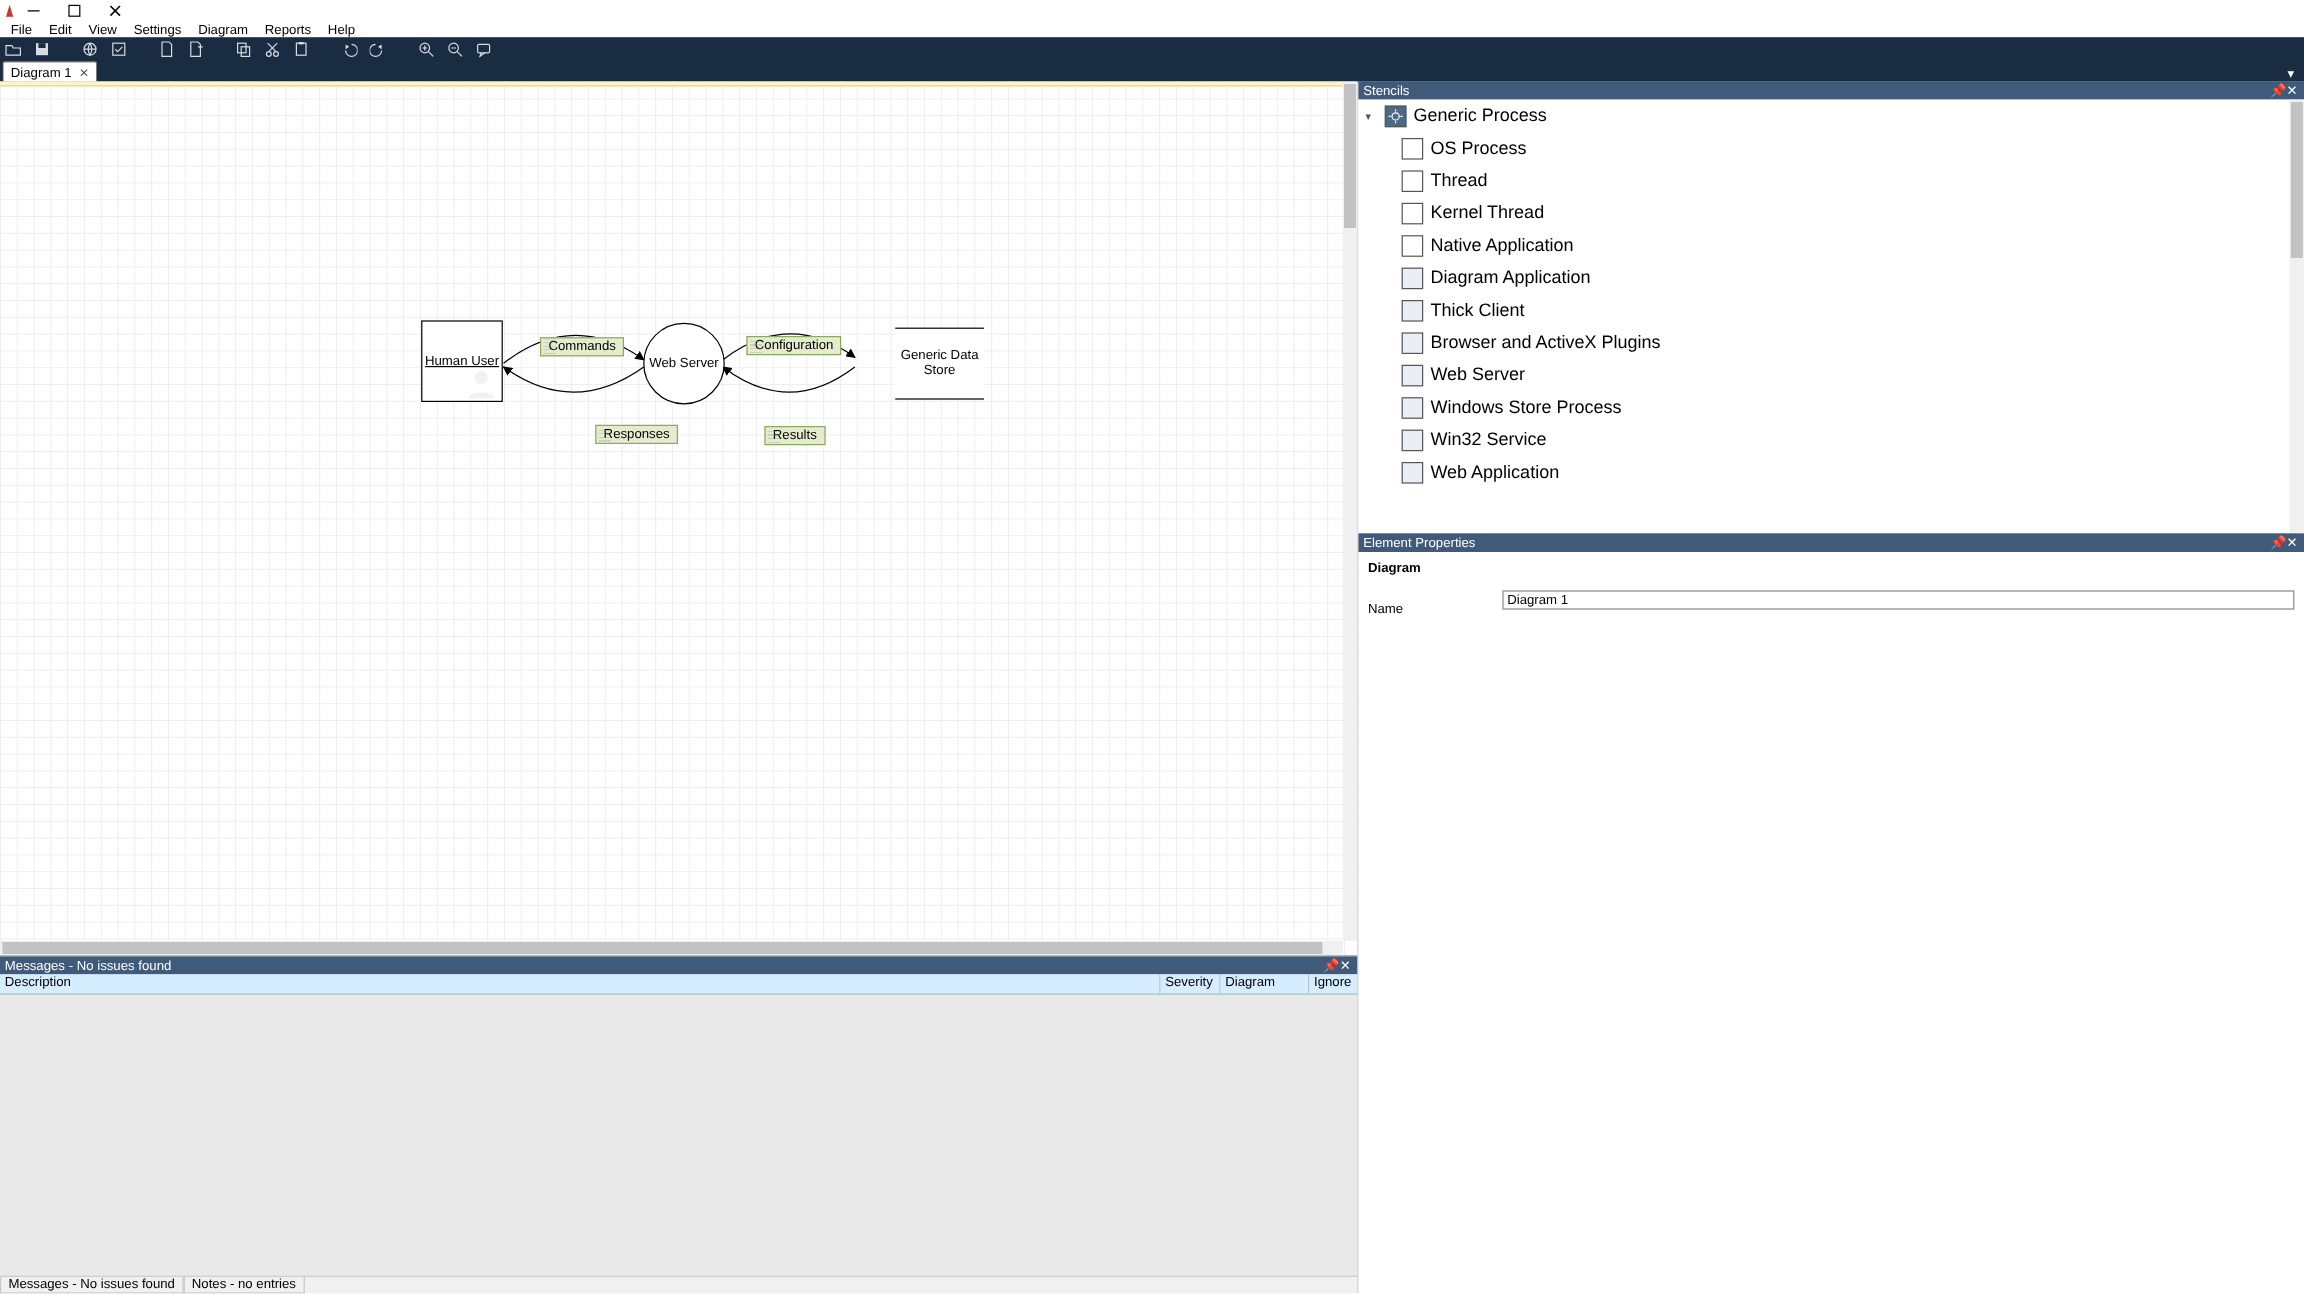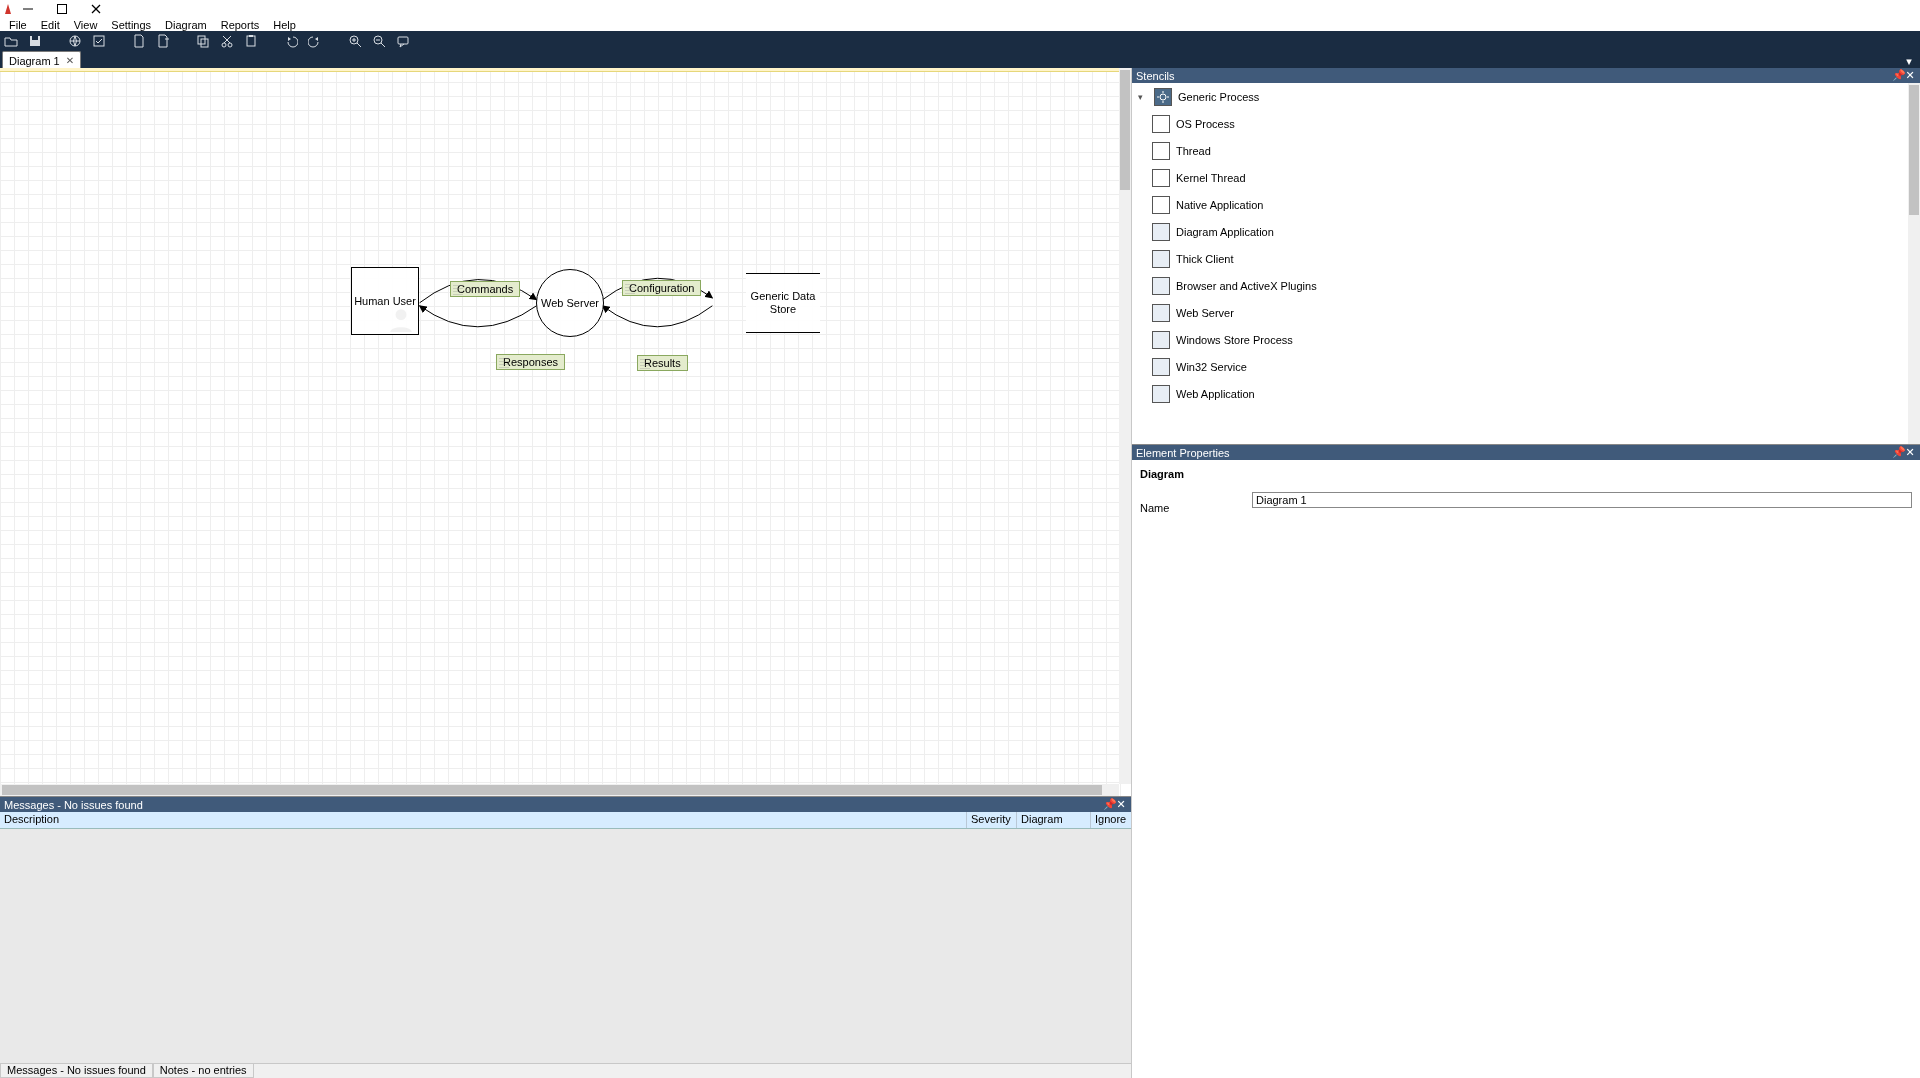--- a/index.html
+++ b/index.html
@@ -31,21 +31,21 @@
 .canvas-grid { position:absolute; inset:0; 
   background-image: linear-gradient(#eee 1px, transparent 1px), linear-gradient(90deg, #eee 1px, transparent 1px);
   background-size: 14px 14px; }
 .canvas-top-strip { position:absolute; top:0; left:0; right:12px; height:4px; background:#fff4c9; border-bottom:1px solid #e6d77a; }
 .canvas-vscroll { position:absolute; top:0; right:0; width:12px; bottom:12px; background:#f0f0f0; }
 .canvas-vscroll .thumb { position:absolute; left:1px; right:1px; top:2px; height:120px; background:#c2c2c2; }
 .canvas-hscroll { position:absolute; left:0; right:12px; bottom:0; height:12px; background:#f0f0f0; }
 .canvas-hscroll .thumb { position:absolute; top:1px; bottom:1px; left:2px; width:1100px; background:#c2c2c2; }
 
 .node { position:absolute; font-size:11px; text-align:center; display:flex; align-items:center; justify-content:center; }
-.node-rect { border:1px solid #000; background:rgba(255,255,255,.9); }
+.node-rect { border:1px solid #000; background:rgba(255,255,255,.9);text-decoration:underline; }
 .node-rect .ghost-icon { position:absolute; right:4px; bottom:2px; opacity:.25; }
 .node-circle { border:1px solid #000; border-radius:50%; background:rgba(255,255,255,.9); }
 .node-datastore { border-top:1px solid #000; border-bottom:1px solid #000; background:rgba(255,255,255,.9); padding:0 4px; line-height:1.2;margin-left:34px; }
 .flow-label { position:absolute; border:1px solid #8aa85f; background:#e4eccd; padding:1px 6px; font-size:11px; }
 .flow-label .ghost { position:absolute; left:2px; top:1px; bottom:1px; width:10px; opacity:.3; background:
   repeating-linear-gradient(0deg,#888 0 1px,transparent 1px 3px);}
 .diagram-svg { position:absolute; inset:0; pointer-events:none; }
 
 .messages-panel { height: 267px; display:flex; flex-direction:column; border-top:1px solid #888; }
 .panel-header { height:15px; background:#405a7a; color:#fff; font-size:11px; display:flex; align-items:center; padding:0 4px; }
@@ -56,26 +56,26 @@
 .messages-body { flex:1; background:#e9e9e9; }
 
 .statusbar { height:15px; background:#f0f0f0; border-top:1px solid #c8c8c8; display:flex; }
 .statusbar .cell { border:1px solid #c8c8c8; border-top:none; padding:0 6px; font-size:11px; }
 
 .stencils-panel { display:flex; flex-direction:column; height: 376px; }
 .tree { flex:1; overflow:auto; background:#fff; position:relative; }
 .tree-scroll { position:absolute; top:0; right:0; width:12px; height:100%; background:#f0f0f0; }
 .tree-scroll .thumb{ position:absolute; left:1px; right:1px; top:2px; height:130px; background:#c2c2c2;}
 .tree-row { display:flex; align-items:center; height:27px; padding-left:6px; gap:6px; }
-.tree-row.child { padding-left:20px; }
+.tree-row.child { padding-left:36px; }
 .tree-toggle { width:10px; color:#555; font-size:9px; }
 .tree-icon { width:18px; height:18px; border:1px solid #555; background:#e8eef5; display:inline-flex; align-items:center; justify-content:center;}
 .tree-icon.generic { background:#4b6a88; }
 .tree-icon.plain { background:#fff; }
-.tree-label { font-size:11px; }
+.tree-label { font-size:15px; }
 
 .elprops-panel { flex:1; display:flex; flex-direction:column; border-top:1px solid #888;}
 .elprops-body { padding:8px 8px; font-size:11px; }
 .elprops-body .section-title { font-weight:bold; margin-bottom:6px; }
 .prop-row { display:flex; align-items:center; gap:6px; margin-bottom:6px; }
 .prop-row label { width:106px;margin-top:16px; }
 .prop-row input { flex:1; border:1px solid #888; height:16px; padding:0 3px; font-size:11px; }
 .link { color:#0a3fbd; text-decoration:underline; cursor:pointer; }
 </style>
 </head>

